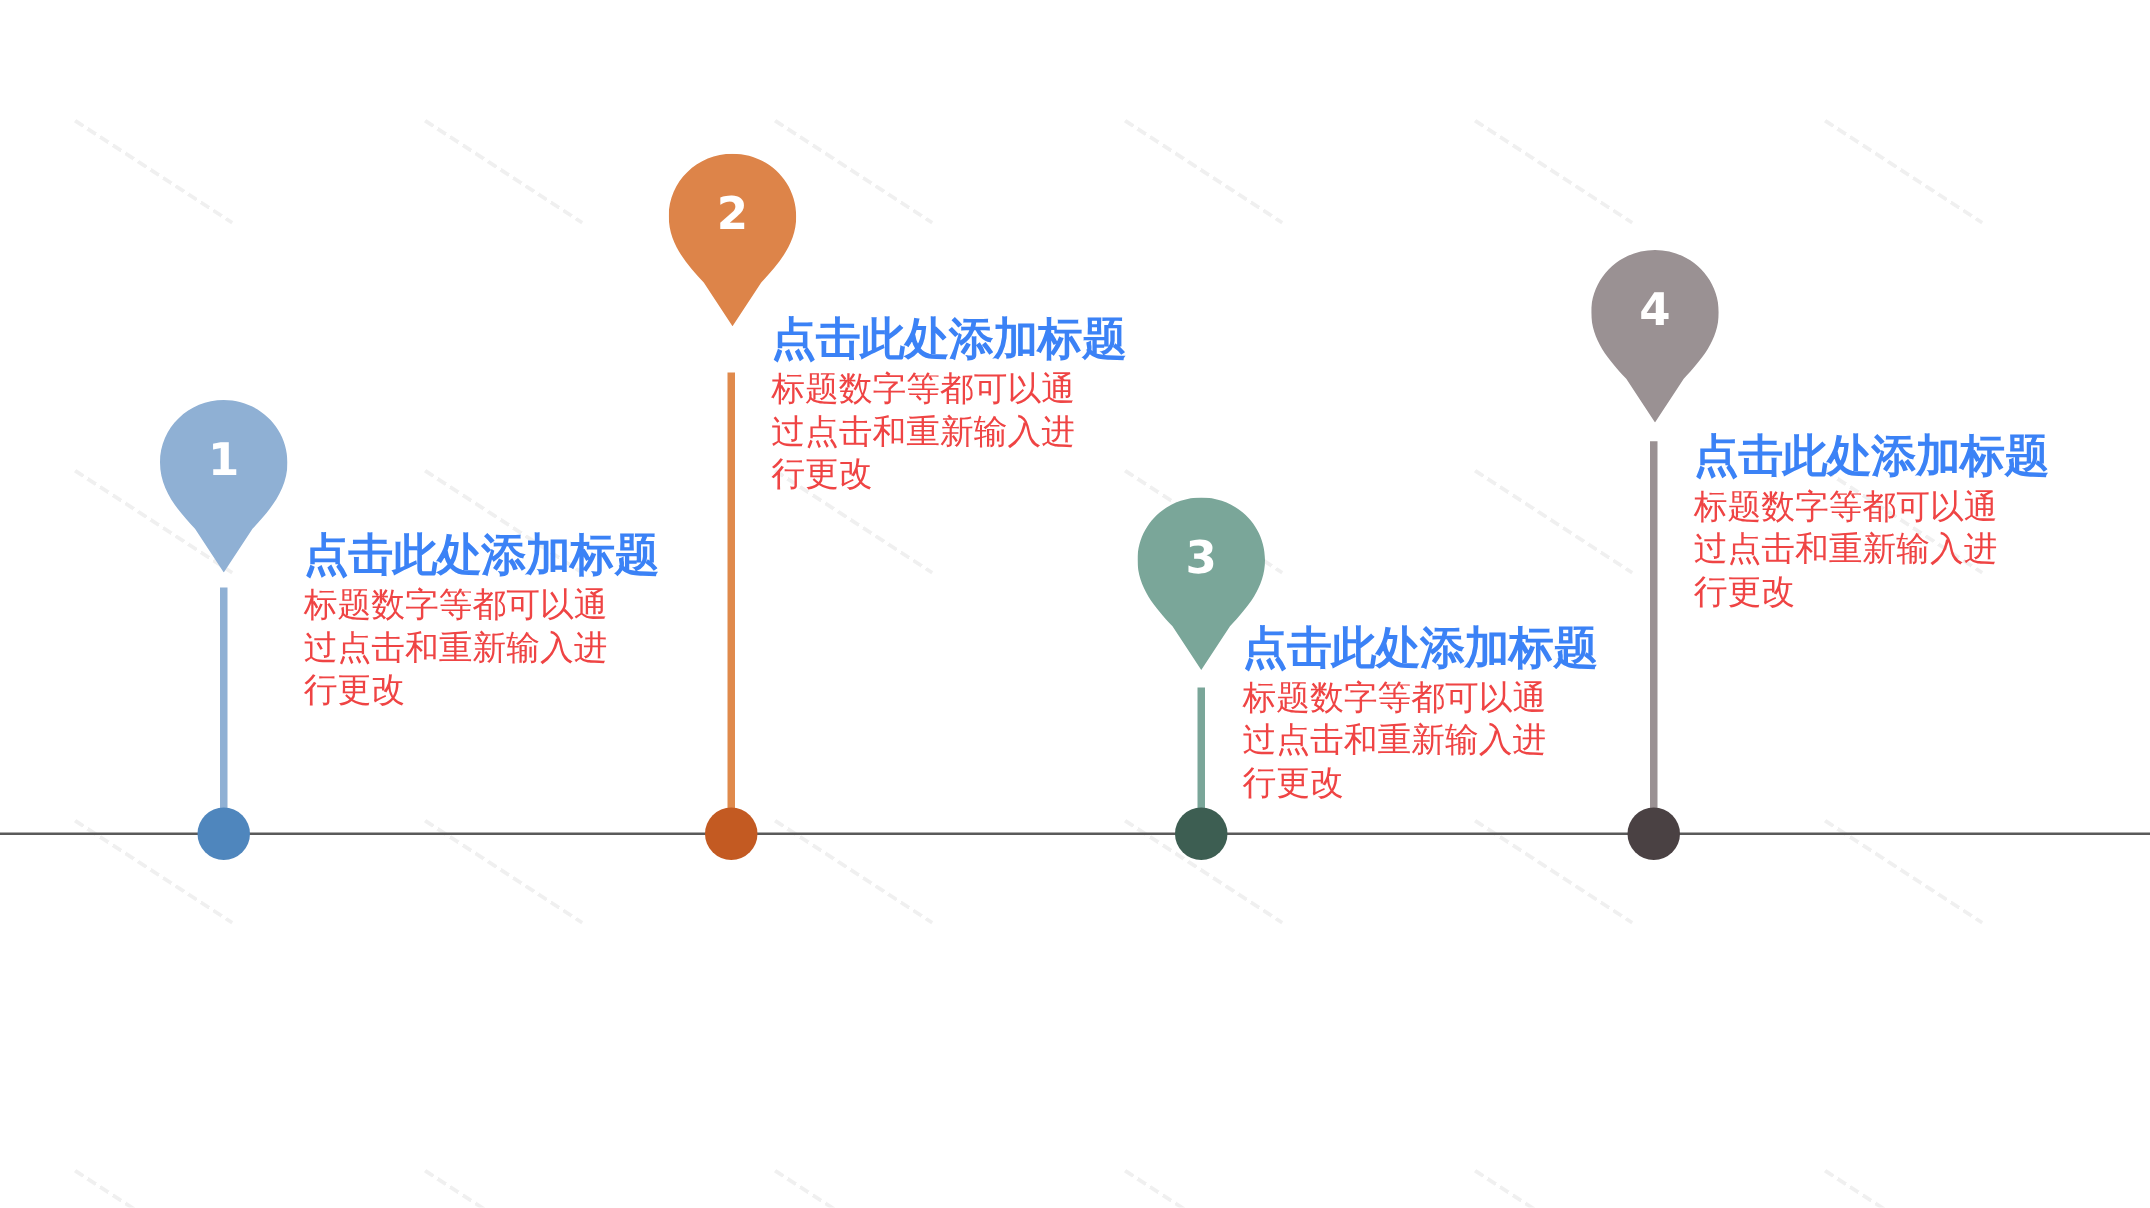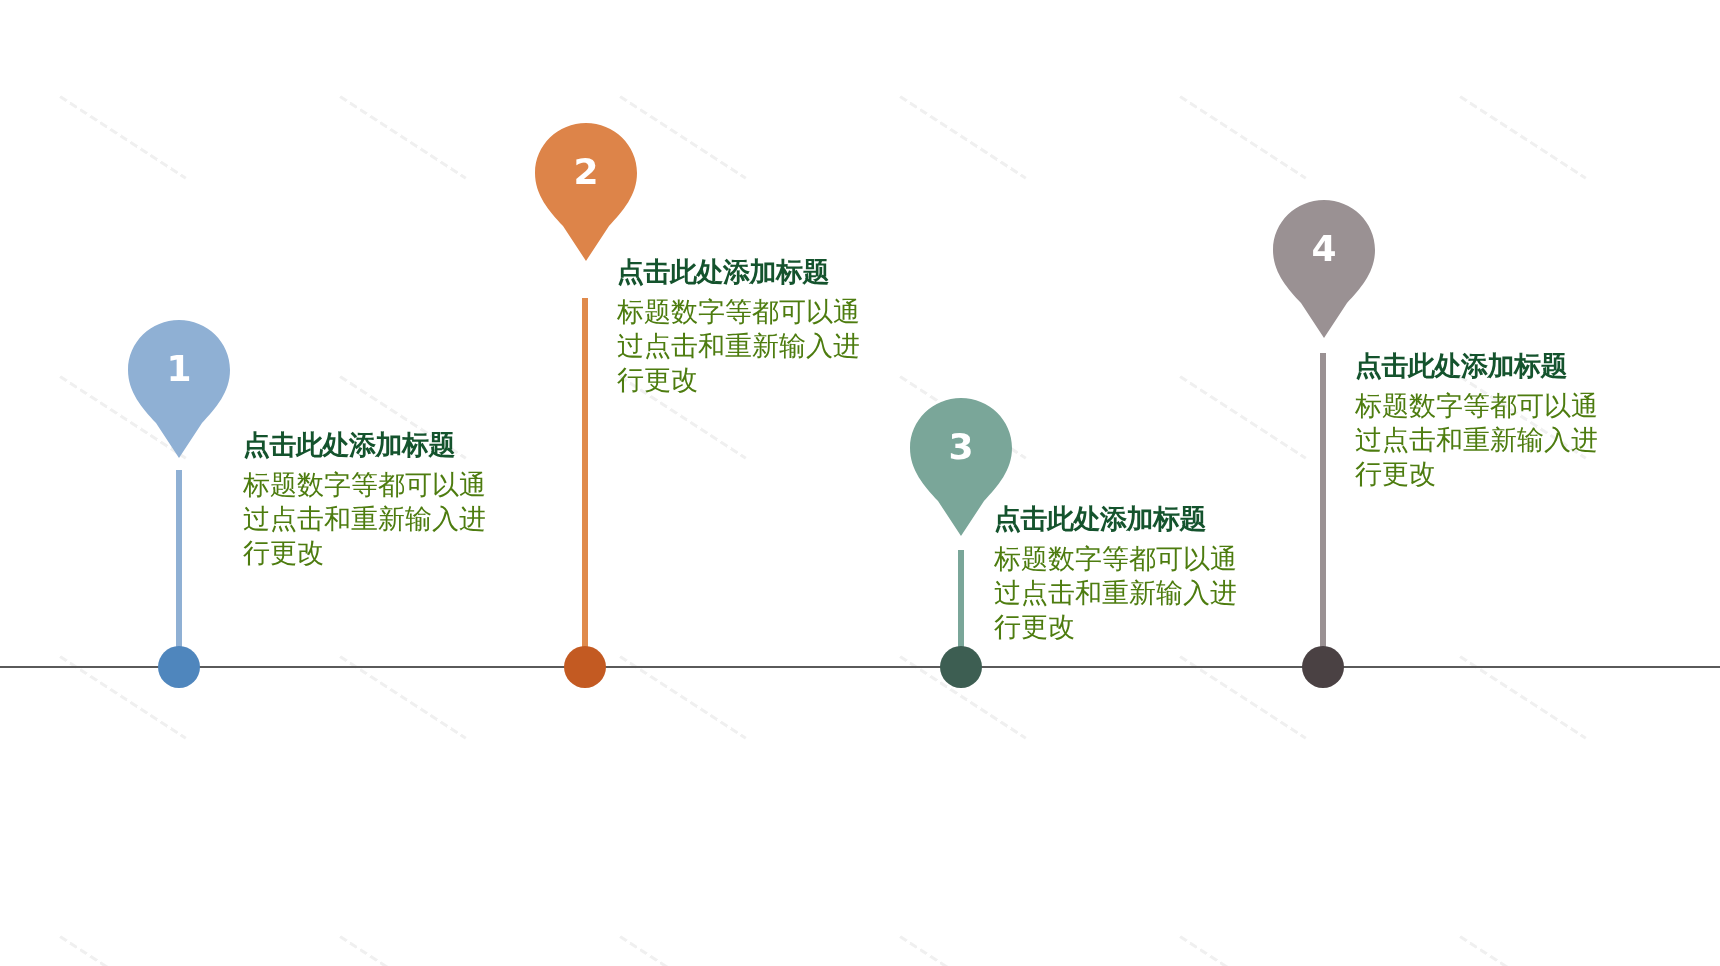--- a/index.html
+++ b/index.html
@@ -75,32 +75,32 @@
       color: #ffffff;
       line-height: 50px;
     }
     .item-text {
       position: absolute;
       width: 270px;
     }
     .item-title {
       font-family: "DejaVu Sans", sans-serif;
       font-weight: bold;
-      font-size: 27px;
+      font-size: 36px;
       line-height: 34px;
-      color: #14532d;
+      color: #3b82f6;
       white-space: nowrap;
       letter-spacing: -0.5px;
     }
     .item-body {
       margin-top: 6px;
       font-family: "DejaVu Sans", sans-serif;
       font-size: 27px;
       line-height: 34px;
-      color: #4d7c0f;
+      color: #ef4444;
       width: 268px;
       word-break: break-all;
     }
     .paragraph {
       position: absolute;
       left: 284px;
       top: 735px;
       width: 1160px;
       font-family: "DejaVu Sans", sans-serif;
       font-size: 19.5px;

